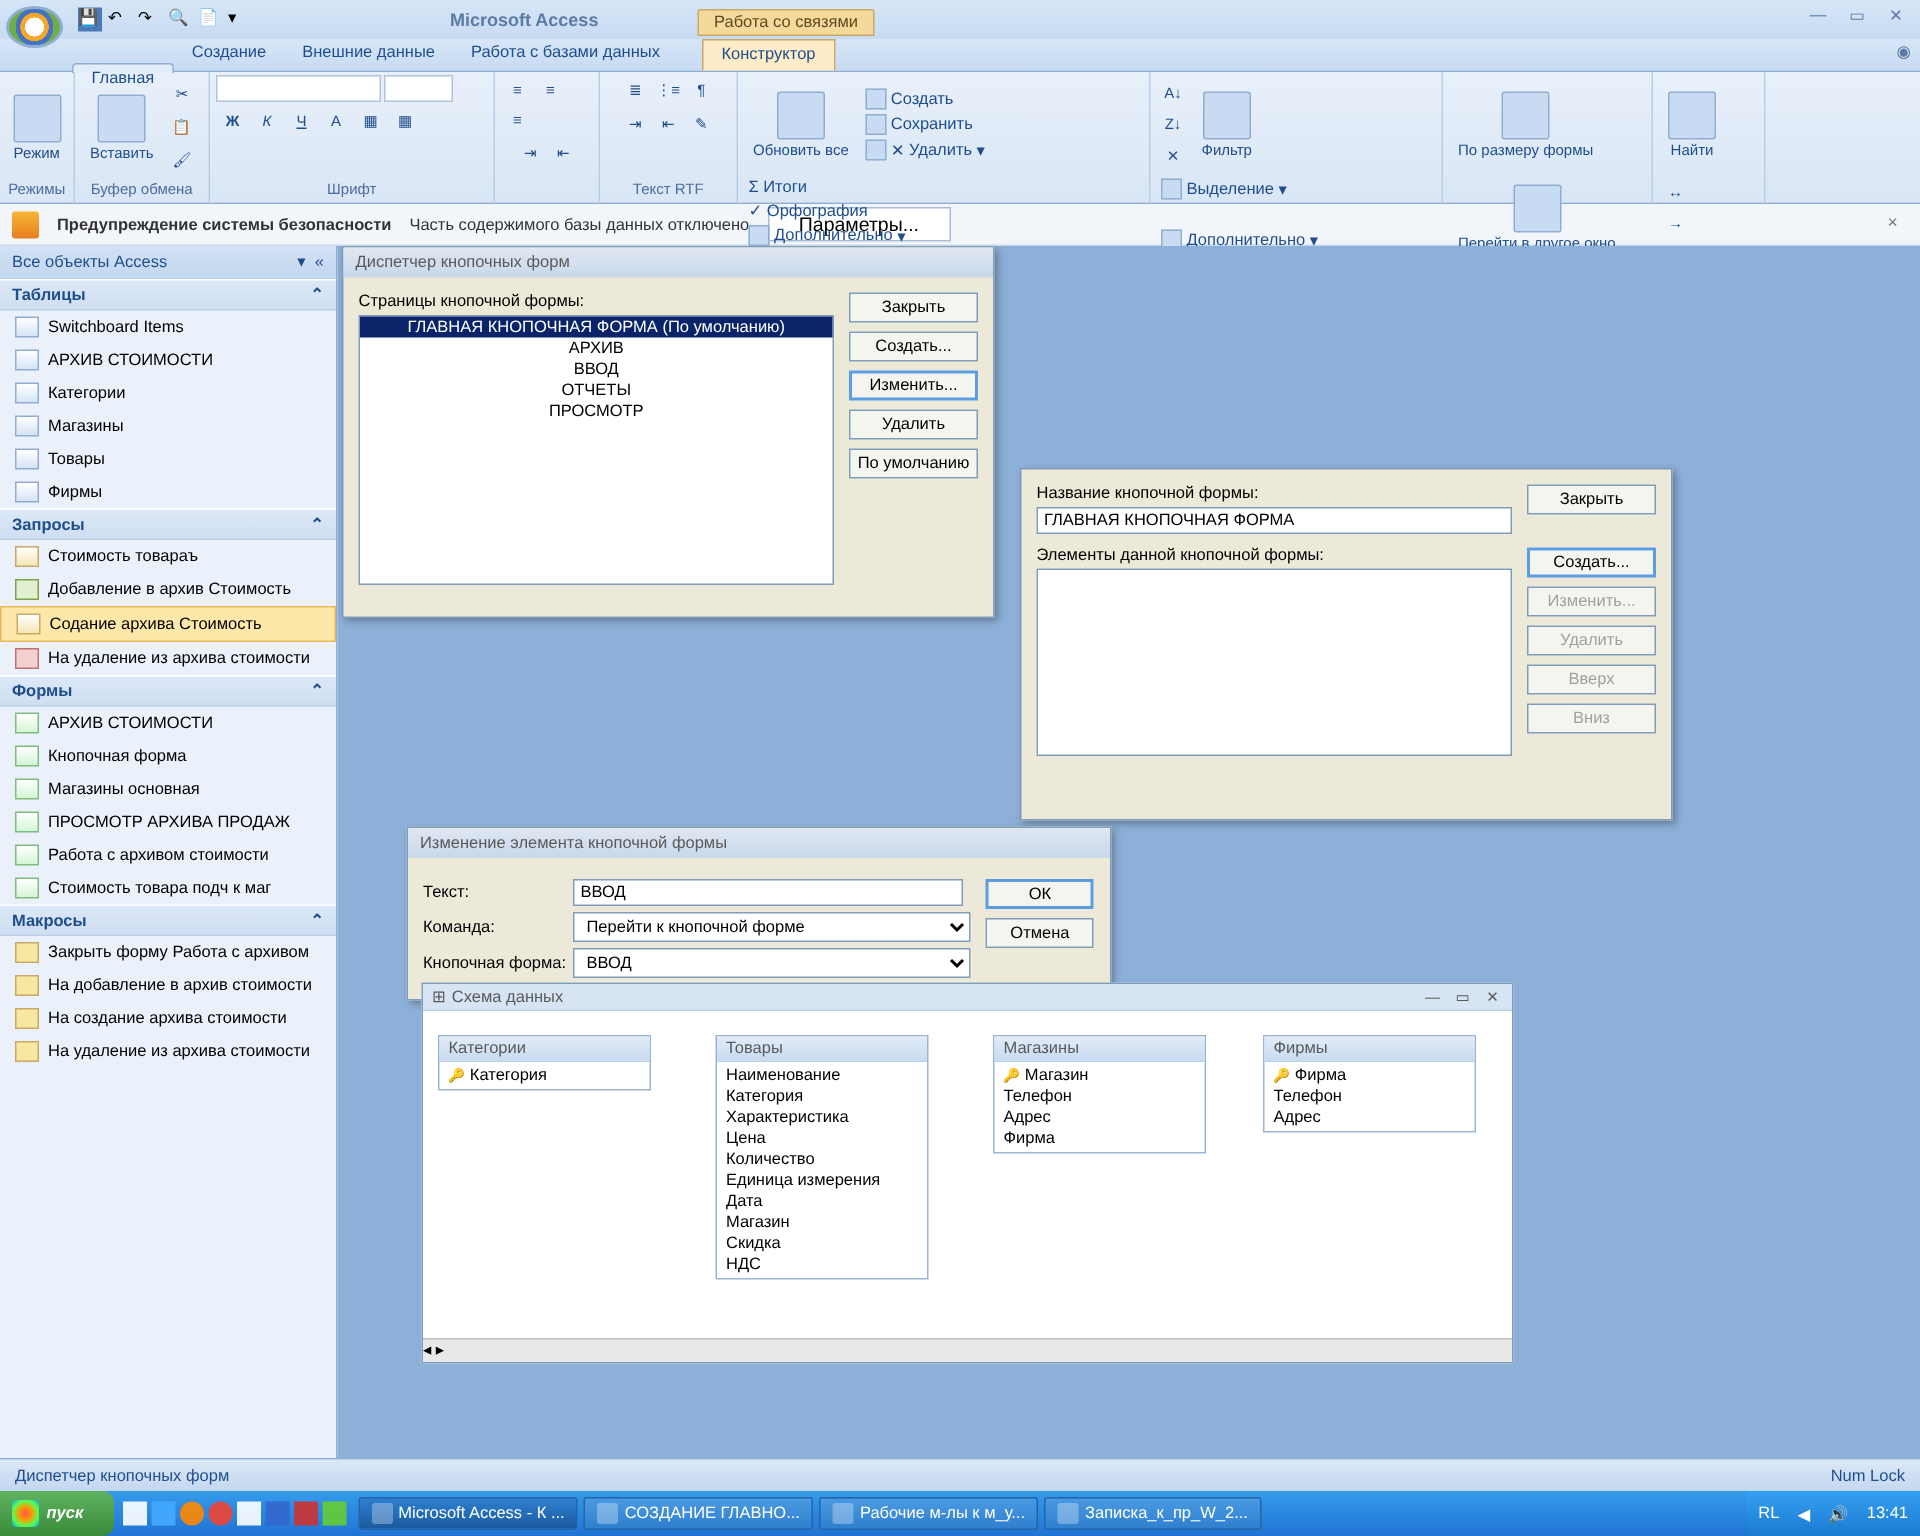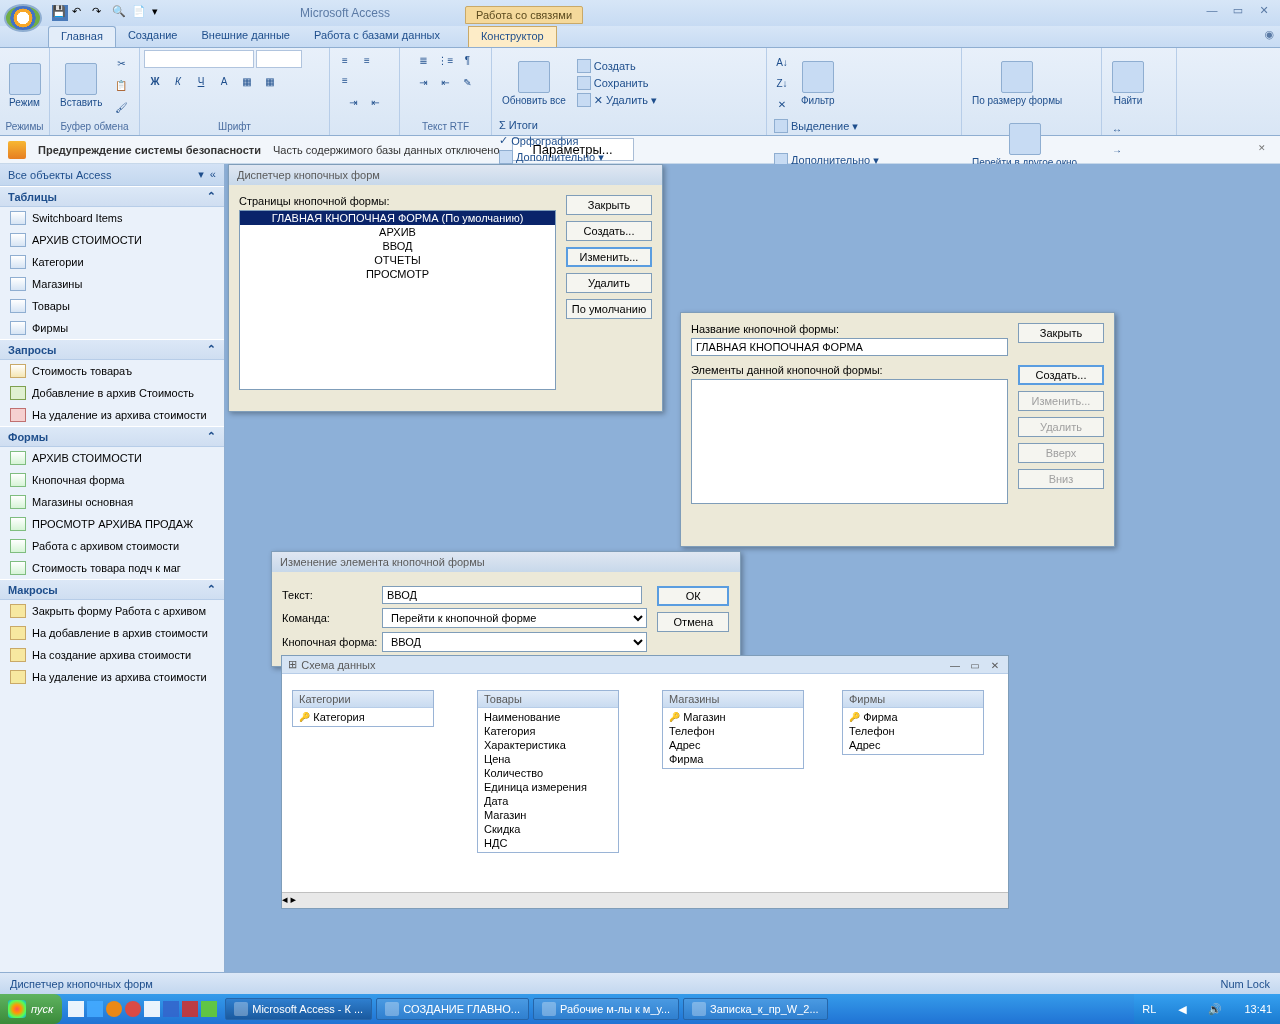--- a/index.html
+++ b/index.html
@@ -1,27 +1,27 @@
 <!DOCTYPE html>
 <html><head>
 <meta charset="utf-8">
 <style>
 * { margin:0; padding:0; box-sizing:border-box; font-family:"Segoe UI",Tahoma,sans-serif; }
 body { width:1280px; height:1024px; background:#fff; overflow:hidden; font-size:11px; }
 .titlebar { height:26px; background:linear-gradient(#d7e6f7,#c7dbf3); display:flex; align-items:center; padding:0 4px; position:relative; }
 .office-btn { width:38px; height:28px; background:radial-gradient(circle,#fff 30%,#f7a728 31%,#f7a728 45%,#4472c4 46%,#4472c4 60%,#70ad47 61%); border-radius:50%; margin-right:6px; border:2px solid #8faed1; position:absolute; top:4px; left:4px; z-index:10; }
 .qat { margin-left:48px; display:flex; gap:4px; align-items:center; }
 .qat-icon { width:16px; height:16px; display:inline-block; }
-.app-title { position:absolute; left:300px; color:#5b7aa5; font-size:12px; }
+.app-title { position:absolute; left:300px; color:#5b7aa5; font-size:12px;font-weight:bold; }
 .context-tab-title { background:#f5d99b; border:1px solid #c9a968; border-radius:2px 2px 0 0; padding:2px 10px; color:#5b4a1e; font-size:11px; position:absolute; left:465px; top:6px; }
 .win-controls { position:absolute; right:4px; top:2px; display:flex; gap:2px; }
 .win-controls span { width:24px; height:16px; display:inline-flex; align-items:center; justify-content:center; color:#5a7aa5; font-size:11px; }
 .ribbon-tabs { height:22px; background:linear-gradient(#d7e6f7,#c7dbf3); display:flex; padding-left:48px; border-bottom:1px solid #8faed1; }
 .ribbon-tab { padding:3px 12px; color:#1e4e8c; font-size:11px; cursor:pointer; }
-.ribbon-tab.active { background:#e3edf9; border:1px solid #8faed1; border-bottom:none; border-radius:3px 3px 0 0; }
+.ribbon-tab.active { background:#e3edf9; border:1px solid #8faed1; border-bottom:none; border-radius:3px 3px 0 0;margin-top:16px; }
 .ribbon-tab.ctx { background:#fdecc7; border:1px solid #c9a968; border-bottom:none; }
 .ribbon { height:88px; background:linear-gradient(#e8f0fa,#d9e6f5); border-bottom:1px solid #8faed1; display:flex; }
 .ribbon-group { border-right:1px solid #b7cde8; padding:2px 4px; display:flex; flex-direction:column; justify-content:space-between; position:relative; }
 .ribbon-group-label { text-align:center; color:#4a6da0; font-size:10px; padding:1px 0; }
 .ribbon-content { flex:1; display:flex; align-items:center; gap:2px; flex-wrap:wrap; }
 .big-btn { display:flex; flex-direction:column; align-items:center; justify-content:center; padding:2px 6px; color:#1e4e8c; font-size:10px; height:66px; min-width:38px; }
 .big-icon { width:32px; height:32px; background:#c7dbf3; border:1px solid #8faed1; border-radius:2px; margin-bottom:2px; }
 .small-btn { width:22px; height:20px; border:1px solid transparent; display:inline-flex; align-items:center; justify-content:center; font-size:10px; color:#1e4e8c; }
 .combo { width:110px; height:18px; border:1px solid #b0c4de; background:#fff; font-size:10px; }
 .small-link { color:#1e4e8c; font-size:11px; padding:1px 3px; display:flex; align-items:center; gap:3px; }
@@ -58,24 +58,24 @@
 .schema-title { background:#d6e4f4; padding:2px 6px; font-size:11px; color:#5a5a5a; border-bottom:1px solid #b7cde8; display:flex; align-items:center; gap:4px; }
 .schema-body { background:#fff; height:218px; position:relative; overflow:auto; }
 .tbl-box { position:absolute; width:142px; border:1px solid #9ab4d6; background:#fff; }
 .tbl-head { background:linear-gradient(#e2ecf8,#c9dbf0); padding:2px 6px; font-size:11px; color:#5a5a5a; border-bottom:1px solid #b7cde8; }
 .tbl-fields { padding:2px 6px; font-size:11px; }
 .tbl-fields div { padding:1px 0; display:flex; align-items:center; gap:3px; }
 .key { color:#d4a017; font-size:9px; }
 .schema-scroll { height:16px; background:#e8e8e8; border-top:1px solid #c0c0c0; }
 .status-bar { height:22px; background:linear-gradient(#dce8f7,#c3d7ef); border-top:1px solid #8faed1; display:flex; align-items:center; padding:0 10px; justify-content:space-between; font-size:11px; color:#1e4e8c; }
 .taskbar { height:30px; background:linear-gradient(#359bea,#2073d4); display:flex; align-items:center; color:#fff; font-size:11px; }
-.start-btn { height:30px; background:linear-gradient(#5fb35f,#3a8a3a); padding:0 9px 0 8px; display:flex; align-items:center; gap:5px; font-weight:normal; font-style:italic; border-radius:0 8px 8px 0; }
+.start-btn { height:30px; background:linear-gradient(#5fb35f,#3a8a3a); padding:0 20px 0 8px; display:flex; align-items:center; gap:5px; font-weight:bold; font-style:italic; border-radius:0 8px 8px 0; }
 .tb-item { background:linear-gradient(#4a9ae2,#2f7fcf); border:1px solid #2565a9; padding:3px 8px; margin:0 2px; border-radius:2px; display:flex; align-items:center; gap:4px; max-width:165px; overflow:hidden; white-space:nowrap; }
 .tb-item.active { background:linear-gradient(#2f7fcf,#1a5a9f); }
-.tb-tray { margin-left:auto; background:linear-gradient(#35a0f0,#1a7ad0); padding:0 8px; height:30px; display:flex; align-items:center; gap:22px; }
+.tb-tray { margin-left:auto; background:linear-gradient(#35a0f0,#1a7ad0); padding:0 8px; height:30px; display:flex; align-items:center; gap:12px; }
 .ql-icons { display:flex; gap:3px; align-items:center; margin:0 6px; }
 .ql-icons span { width:16px; height:16px; opacity:.9; }
 .tb-ic { width:14px; height:14px; background:rgba(255,255,255,.3); border-radius:2px; flex-shrink:0; }
 .win-close { position:absolute; right:4px; top:2px; display:flex; gap:2px; }
 .win-close span { width:18px; height:14px; font-size:10px; display:inline-flex; align-items:center; justify-content:center; color:#5a5a5a; }
 .tiny-x { width:14px; height:14px; font-size:9px; color:#777; }
 </style>
 </head>
 <body>
 
@@ -288,20 +288,24 @@
           <span>Запросы</span>
           <span>⌃</span>
         </div>
         <div class="nav-item">
           <span class="nav-icon ic-query"></span>
           <span>Стоимость товараъ</span>
         </div>
         <div class="nav-item">
           <span class="nav-icon ic-query2"></span>
           <span>Добавление в архив Стоимость</span>
+        </div>
+        <div class="nav-item selected">
+          <span class="nav-icon ic-query"></span>
+          <span>Содание архива Стоимость</span>
         </div>
         <div class="nav-item">
           <span class="nav-icon ic-query3"></span>
           <span>На удаление из архива стоимости</span>
         </div>
         <div class="nav-group-header">
           <span>Формы</span>
           <span>⌃</span>
         </div>
         <div class="nav-item">

